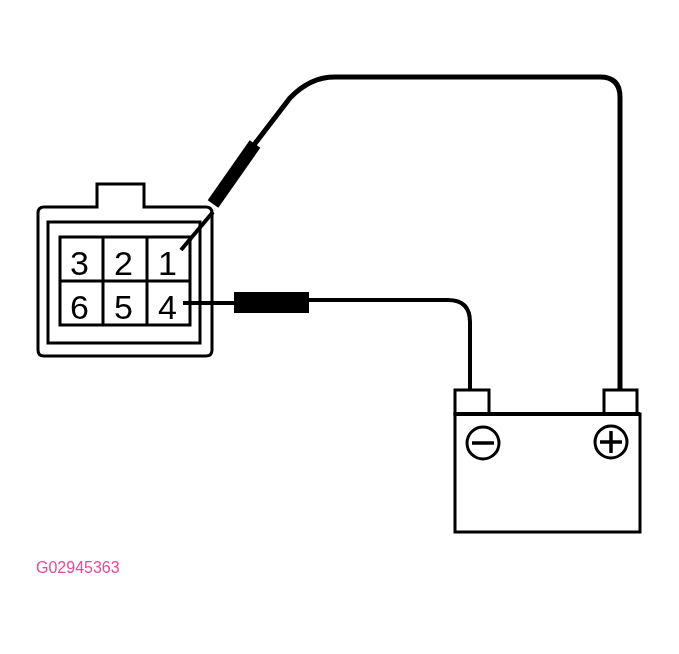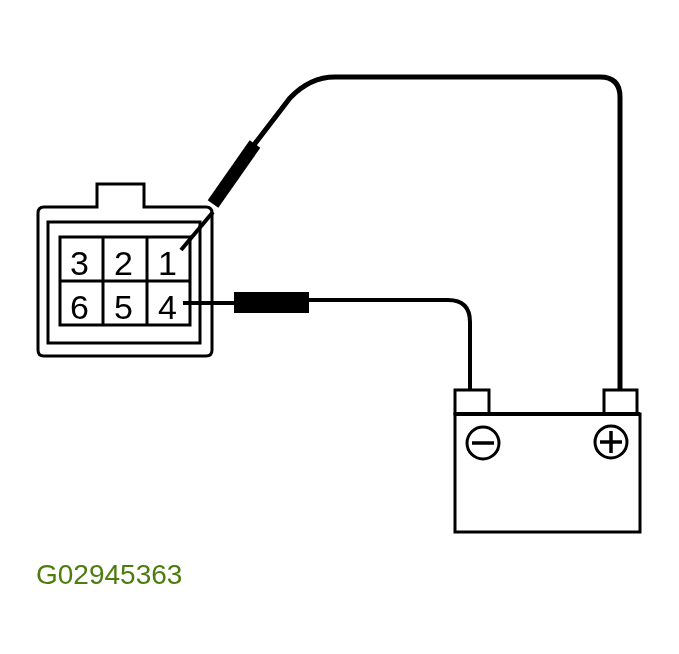--- a/index.html
+++ b/index.html
@@ -1,20 +1,20 @@
 <!DOCTYPE html>
 <html><head>
 <meta charset="utf-8">
 <style>
   html, body { margin: 0; padding: 0; background: #ffffff; }
   body { width: 679px; height: 654px; position: relative; overflow: hidden;
          font-family: "Liberation Sans", sans-serif; }
   #diagram { position: absolute; left: 0; top: 0; }
   .pin-label { font-family: "Liberation Sans", sans-serif; font-size: 34px; fill: #000; }
-  .code-label { position: absolute; left: 36px; top: 559px; font-size: 28px; color: #4d7c0f;
+  .code-label { position: absolute; left: 36px; top: 559px; font-size: 16px; color: #ec4899;
                 font-family: "Liberation Sans", sans-serif; letter-spacing: 0px; }
 </style>
 </head>
 <body>
 
 <svg id="diagram" width="679" height="654" viewBox="0 0 679 654" xmlns="http://www.w3.org/2000/svg">
 
   <g fill="none" stroke="#000" stroke-width="3">
     <path d="M44 207 L97 207 L97 184 L144 184 L144 207 L206 207 Q212 207 212 213 L212 350 Q212 356 206 356 L44 356 Q38 356 38 350 L38 213 Q38 207 44 207 Z"></path>
     <rect x="48" y="222" width="152" height="121"></rect>

